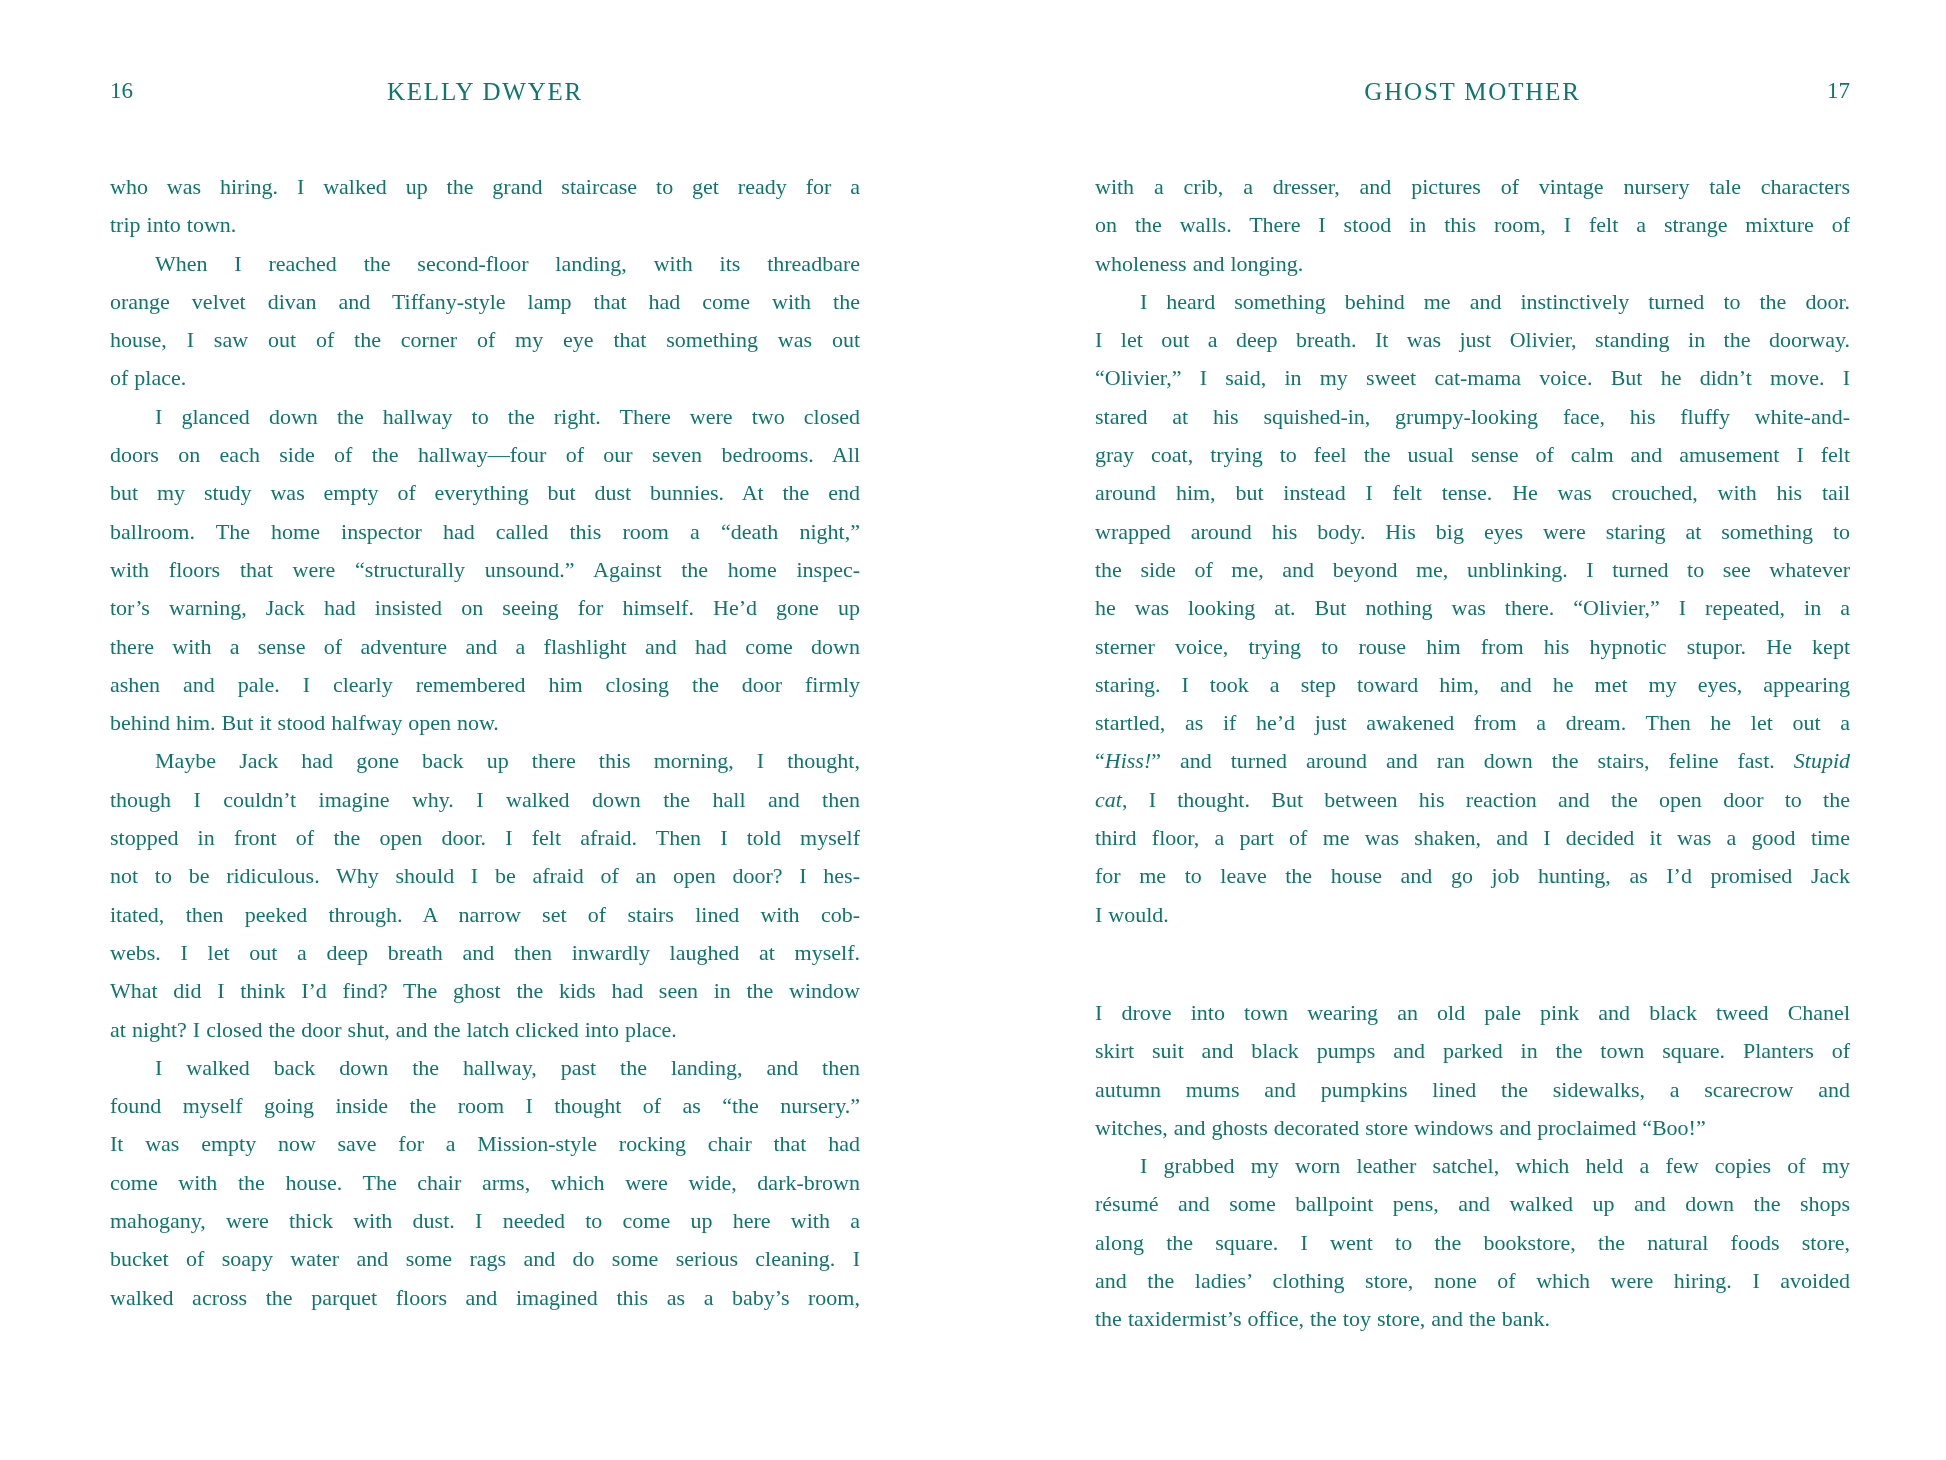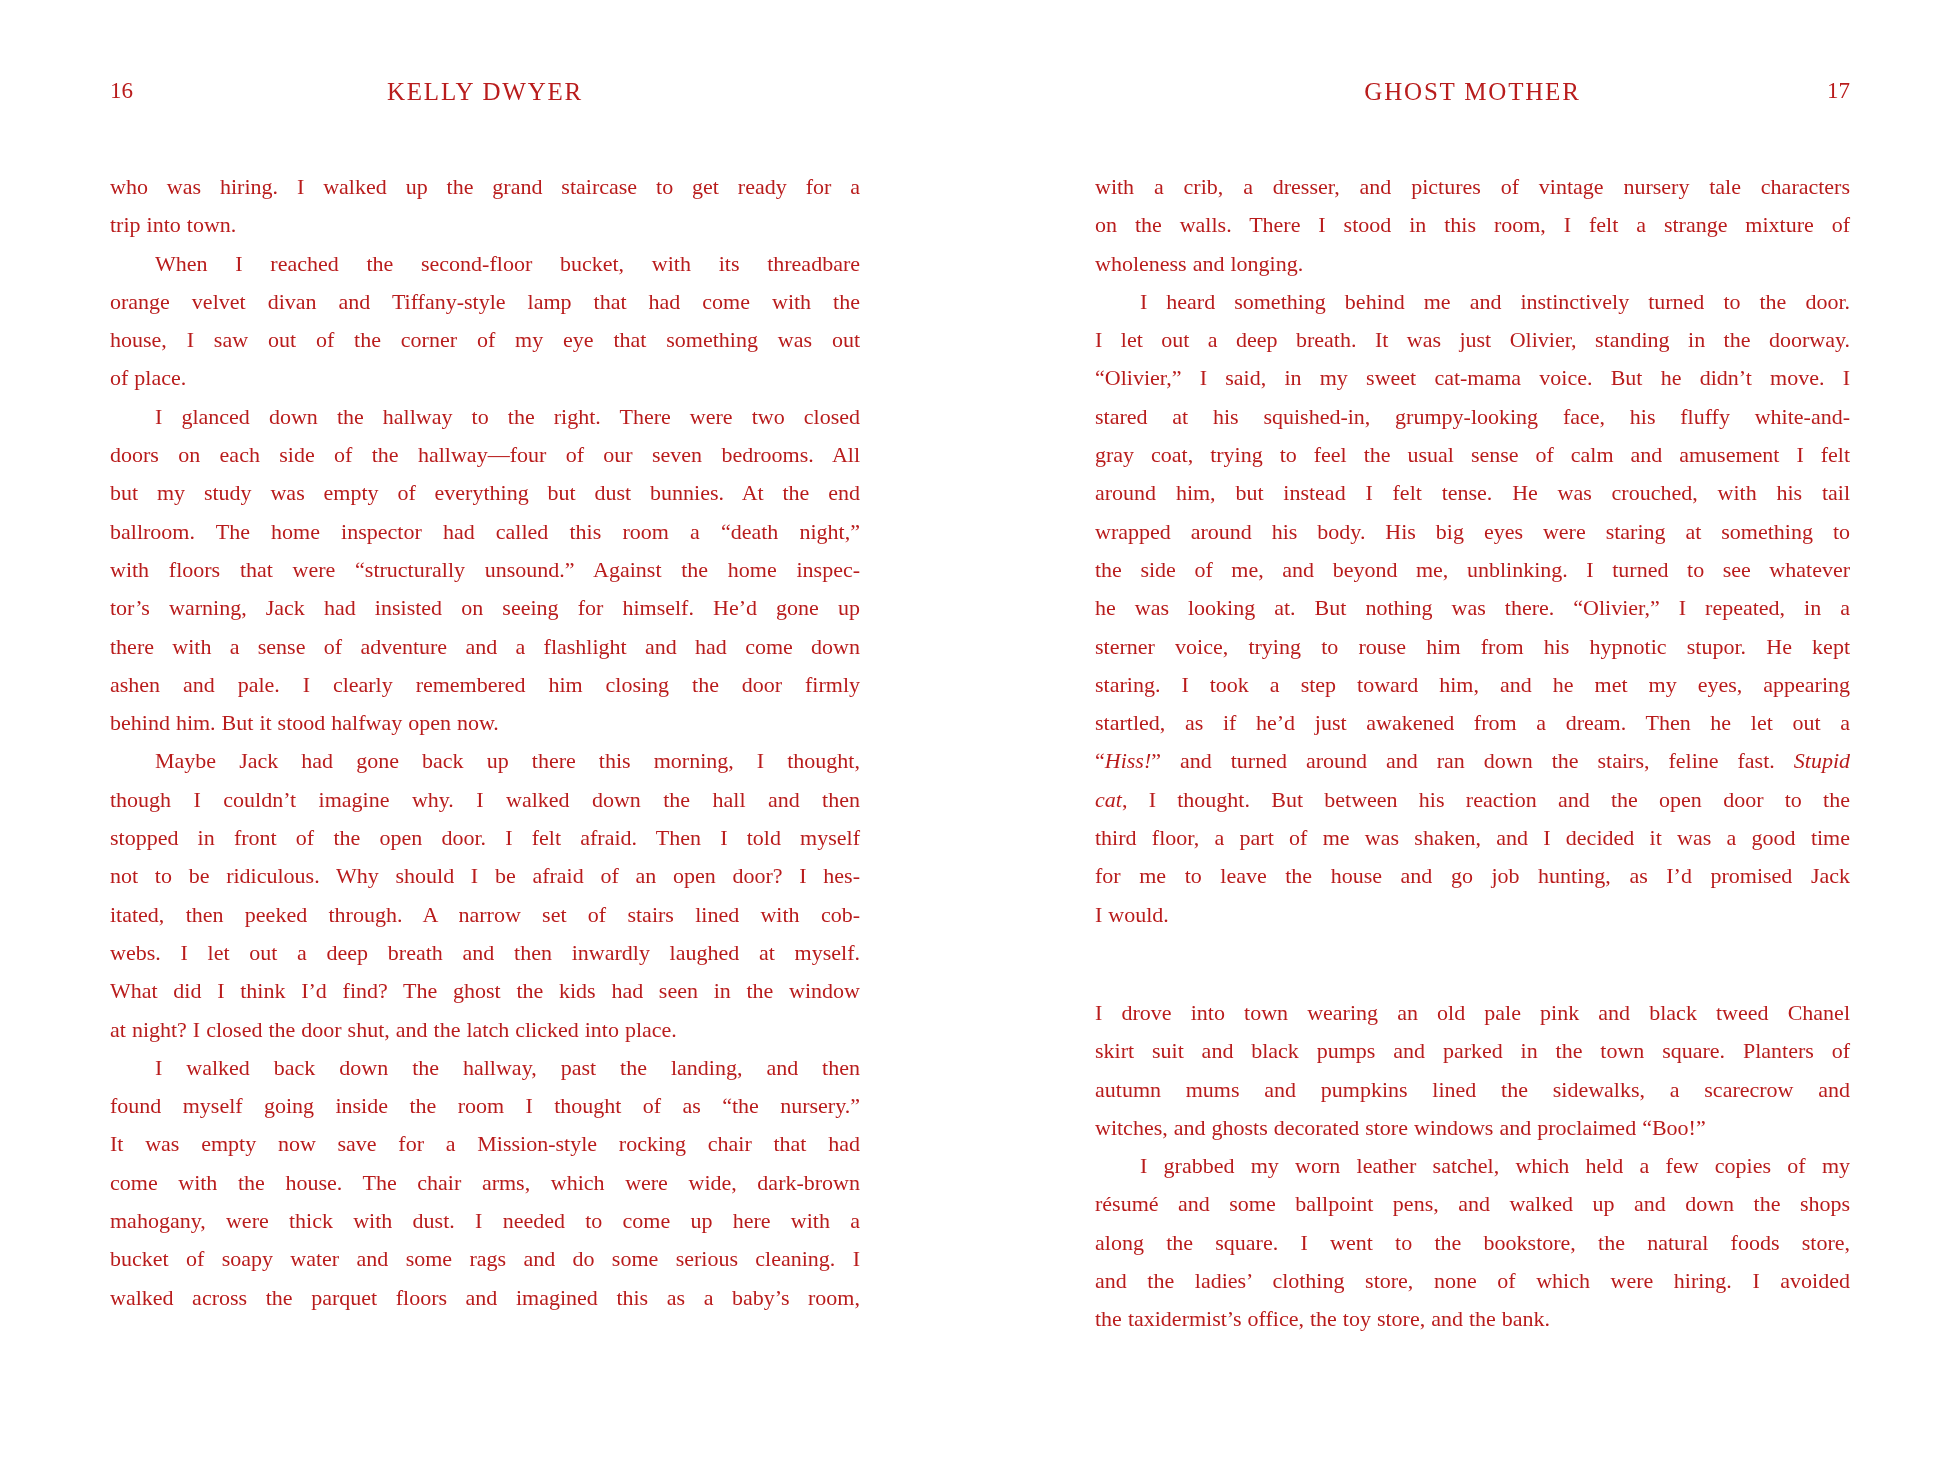--- a/index.html
+++ b/index.html
@@ -7,21 +7,21 @@
     padding: 0;
     background: #ffffff;
   }
   .spread {
     position: relative;
     width: 1946px;
     height: 1460px;
     background: #ffffff;
     overflow: hidden;
     font-family: "Liberation Serif", "DejaVu Serif", serif;
-    color: #b91c1c;
+    color: #0f766e;
   }
   .page {
     position: absolute;
     top: 0;
     height: 100%;
   }
   .page.left  { left: 110px;  width: 750px; }
   .page.right { left: 1095px; width: 755px; }
 
   .page-header {
@@ -74,21 +74,21 @@
 <div class="spread">
 
   <section class="page left">
     <header class="page-header">
       <span class="folio">16</span>
       <span class="running-head">KELLY DWYER</span>
     </header>
     <div class="page-body">
         <div class="line">who was hiring. I walked up the grand staircase to get ready for a</div>
         <div class="line end">trip into town.</div>
-        <div class="line indent">When I reached the second-floor bucket, with its threadbare</div>
+        <div class="line indent">When I reached the second-floor landing, with its threadbare</div>
         <div class="line">orange velvet divan and Tiffany-style lamp that had come with the</div>
         <div class="line">house, I saw out of the corner of my eye that something was out</div>
         <div class="line end">of place.</div>
         <div class="line indent">I glanced down the hallway to the right. There were two closed</div>
         <div class="line">doors on each side of the hallway—four of our seven bedrooms. All</div>
         <div class="line">but my study was empty of everything but dust bunnies. At the end</div>
         <div class="line">ballroom. The home inspector had called this room a “death night,”</div>
         <div class="line">with floors that were “structurally unsound.” Against the home inspec-</div>
         <div class="line">tor’s warning, Jack had insisted on seeing for himself. He’d gone up</div>
         <div class="line">there with a sense of adventure and a flashlight and had come down</div>

